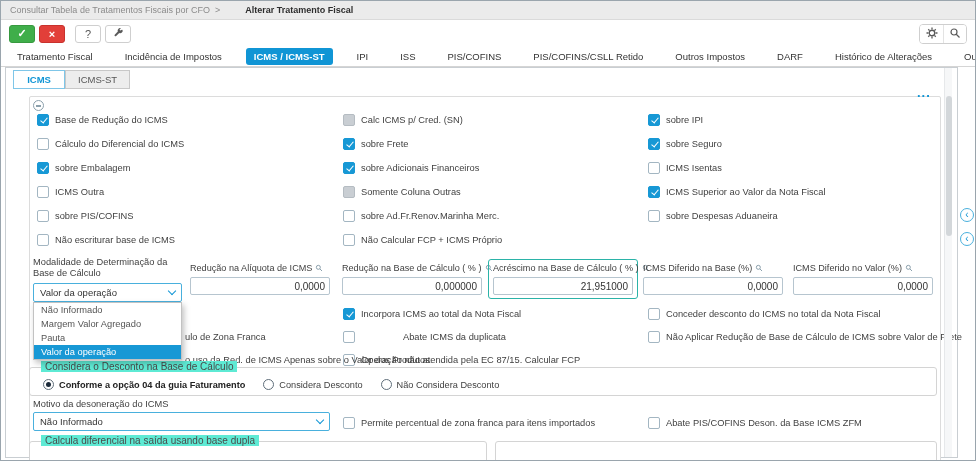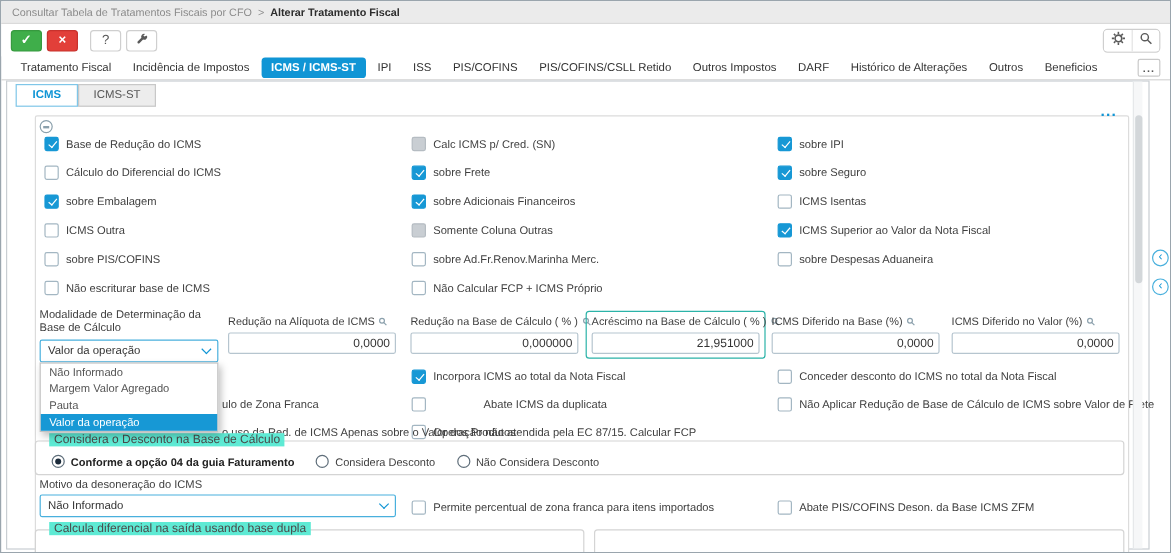--- a/index.html
+++ b/index.html
@@ -6,39 +6,39 @@
   * { margin:0; padding:0; box-sizing:border-box; }
   html,body { background:#c7ccd1; }
   body { font-family:"Liberation Sans", sans-serif; }
   .stage { position:relative; width:976px; height:461px; background:#fff;
            border:1px solid #9aa5ad; overflow:hidden; font-size:10px; color:#444; }
 
   
   .breadcrumb { position:absolute; top:0; left:0; right:0; height:19px; background:#ebebeb;
                 border-bottom:1px solid #dadada; display:flex; align-items:center;
                 padding-left:9px; gap:5px; font-size:9px; color:#8b8b8b; }
-  .breadcrumb .cur { color:#2d2d2d; font-weight:bold; }
+  .breadcrumb .cur { color:#2d2d2d; font-weight:bold;margin-left:20px; }
 
   
   .toolbar { position:absolute; top:19px; left:0; right:0; height:27px; display:flex;
              align-items:center; padding:0 8px; gap:4px; background:#fff; }
   .tbtn { width:26px; height:18px; border-radius:3px; border:1px solid #cfcfcf; background:#fff;
           display:flex; align-items:center; justify-content:center; font-size:11px; color:#555; cursor:pointer; }
   .tbtn.confirm { background:#3fae4a; border-color:#37993f; color:#fff; font-weight:bold; }
   .tbtn.cancel  { background:#e23f39; border-color:#c8322d; color:#fff; font-weight:bold; }
   .tbtn.help { margin-left:6px; }
   .toolbar-right { margin-left:auto; display:flex; border:1px solid #cfcfcf; border-radius:4px;
                    overflow:hidden; }
   .tr-btn { width:23px; height:18px; display:flex; align-items:center; justify-content:center;
             background:#fff; cursor:pointer; }
   .tr-btn + .tr-btn { border-left:1px solid #e3e3e3; }
 
   
   .tabbar { position:absolute; top:46px; left:0; right:0; height:20px; display:flex;
-            align-items:center; gap:2px; padding:0 8px; border-bottom:1px solid #d5d5d5; }
+            align-items:center; gap:16px; padding:0 8px; border-bottom:1px solid #d5d5d5; }
   .tab { padding:3px 8px; font-size:9.5px; color:#333; white-space:nowrap; border-radius:3px; cursor:pointer; }
   .tab.active { background:#1095d5; color:#fff; font-weight:bold; }
   .tab-overflow { margin-left:auto; width:19px; height:15px; border:1px solid #c9c9c9; border-radius:2px;
                   display:flex; align-items:center; justify-content:center; color:#555;
                   font-weight:bold; font-size:9px; letter-spacing:1px; cursor:pointer; }
 
   
   .content-frame { position:absolute; left:4px; top:66px; width:953px; height:391px;
                    border:1px solid #c9ced2; background:#fff; }
 

